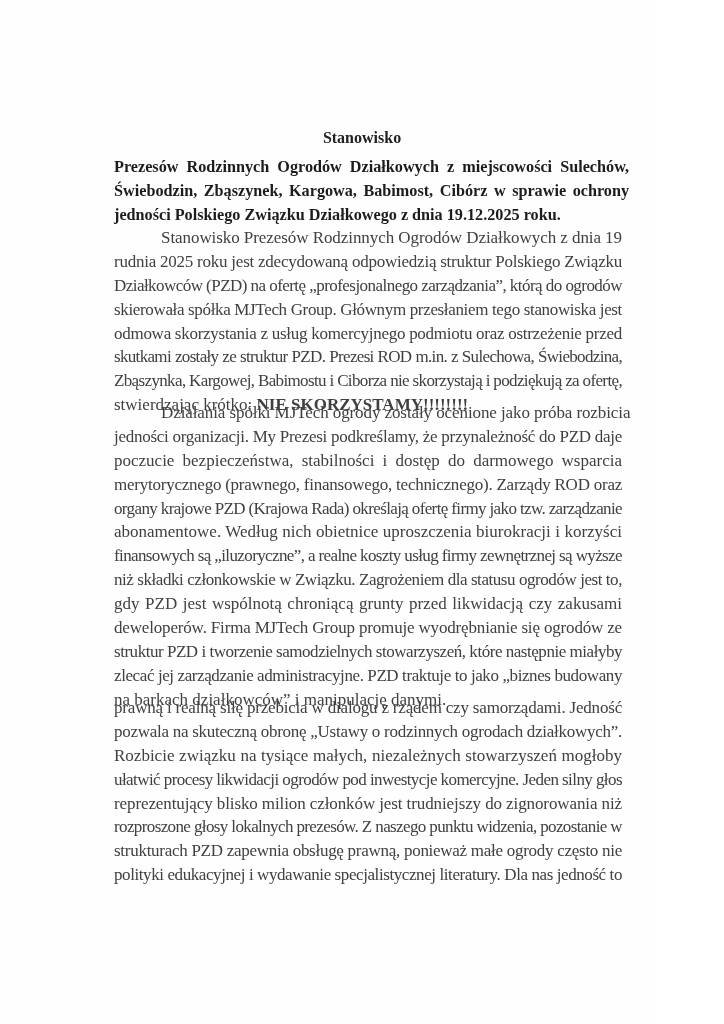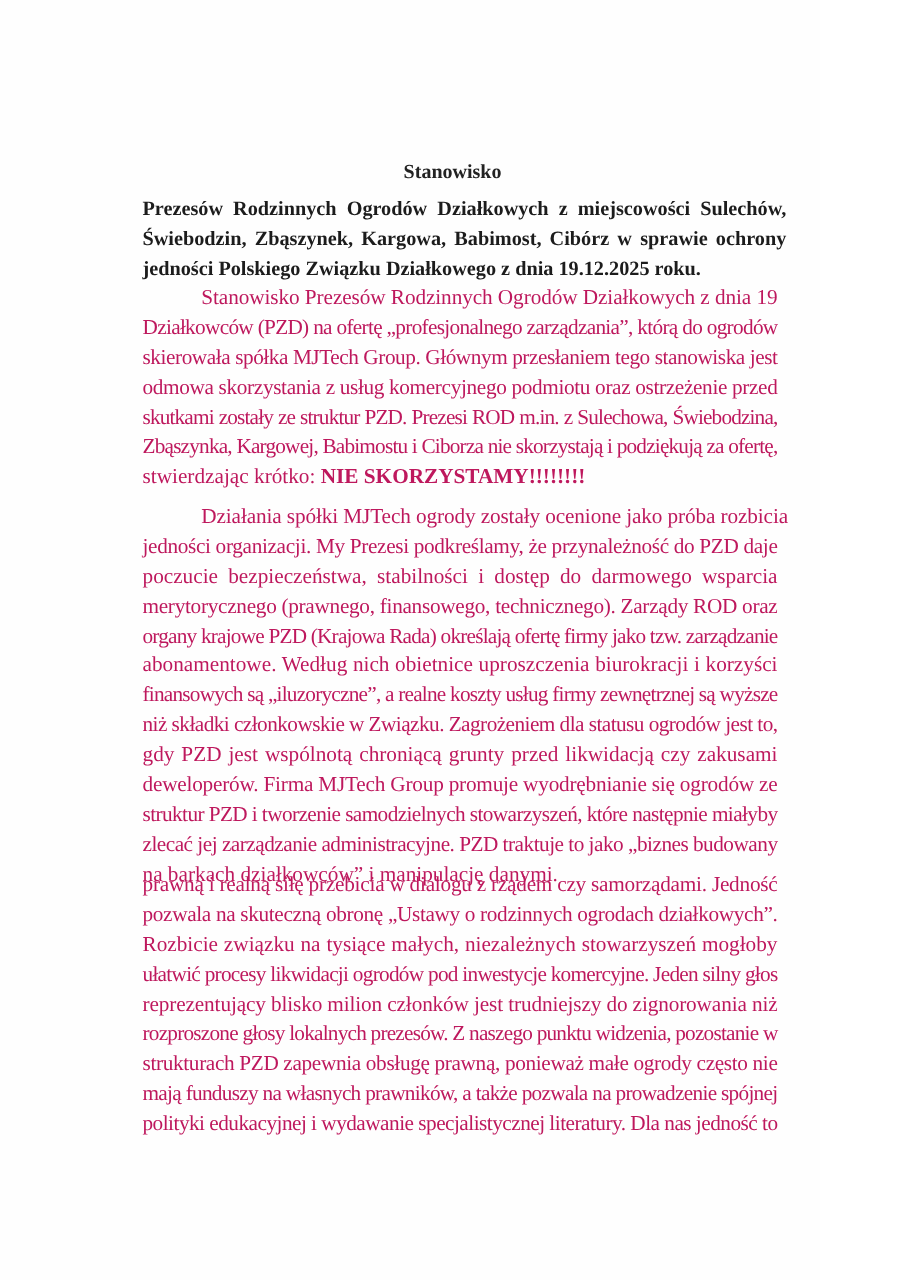--- a/index.html
+++ b/index.html
@@ -15,21 +15,21 @@
     text-align: center; font-weight: bold; font-size: 16px;
     color: #222;
   }
   .subtitle {
     position: absolute; top: 157px; left: 114px; width: 515px;
     font-weight: bold; font-size: 16.2px; line-height: 20.5px; color: #1c1c1c;
   }
   .subtitle .ln { display: block; white-space: nowrap; }
   .body {
     position: absolute; left: 114px; width: 508px;
-    font-size: 17px; line-height: 23.9px; color: #be185d;
+    font-size: 17px; line-height: 23.9px; color: #404040;
   }
   .ln {
     display: block; white-space: nowrap;
     text-align: justify; text-align-last: justify;
     height: 23.9px; overflow: visible;
   }
   .ln.last { text-align-last: left; }
   .ln.indent { padding-left: 47px; }
   .p1 { top: 226px; }
   .p2 { top: 401px; }
@@ -44,20 +44,21 @@
   <div class="title">Stanowisko</div>
 
   <div class="subtitle">
     <span class="ln" style="white-space: nowrap; word-spacing: 0px;">Prezesów Rodzinnych Ogrodów Działkowych z miejscowości Sulechów,</span>
     <span class="ln" style="white-space: nowrap; word-spacing: 0px;">Świebodzin, Zbąszynek, Kargowa, Babimost, Cibórz w sprawie ochrony</span>
     <span class="ln last" style="white-space: nowrap;">jedności Polskiego Związku Działkowego z dnia 19.12.2025 roku.</span>
   </div>
 
   <div class="body p1">
     <span class="ln indent" style="white-space: nowrap; letter-spacing: -0.0677083px;">Stanowisko Prezesów Rodzinnych Ogrodów Działkowych z dnia 19</span>
+    <span class="ln" style="white-space: nowrap; letter-spacing: -0.235894px;">rudnia 2025 roku jest zdecydowaną odpowiedzią struktur Polskiego Związku</span>
     <span class="ln" style="white-space: nowrap; letter-spacing: -0.54625px;">Działkowców (PZD) na ofertę „profesjonalnego zarządzania”, którą do ogrodów</span>
     <span class="ln" style="white-space: nowrap; letter-spacing: -0.344184px;">skierowała spółka MJTech Group. Głównym przesłaniem tego stanowiska jest</span>
     <span class="ln" style="white-space: nowrap; letter-spacing: -0.27474px;">odmowa skorzystania z usług komercyjnego podmiotu oraz ostrzeżenie przed</span>
     <span class="ln" style="white-space: nowrap; letter-spacing: -0.668628px;">skutkami zostały ze struktur PZD. Prezesi ROD m.in. z Sulechowa, Świebodzina,</span>
     <span class="ln" style="white-space: nowrap; letter-spacing: -0.638672px;">Zbąszynka, Kargowej, Babimostu i Ciborza nie skorzystają i podziękują za ofertę,</span>
     <span class="ln last" style="white-space: nowrap;"><span>stwierdzając krótko: </span><span class="strong">NIE SKORZYSTAMY!!!!!!!!</span></span>
   </div>
 
   <div class="body p2">
     <span class="ln indent" style="white-space: nowrap; letter-spacing: -0.0925663px;">Działania spółki MJTech ogrody zostały ocenione jako próba rozbicia</span>
@@ -76,17 +77,16 @@
   </div>
 
   <div class="body p3">
     <span class="ln" style="white-space: nowrap; letter-spacing: -0.189823px;">prawną i realną siłę przebicia w dialogu z rządem czy samorządami. Jedność</span>
     <span class="ln" style="white-space: nowrap; letter-spacing: -0.271567px;">pozwala na skuteczną obronę „Ustawy o rodzinnych ogrodach działkowych”.</span>
     <span class="ln" style="white-space: nowrap; word-spacing: 0px;">Rozbicie związku na tysiące małych, niezależnych stowarzyszeń mogłoby</span>
     <span class="ln" style="white-space: nowrap; letter-spacing: -0.569111px;">ułatwić procesy likwidacji ogrodów pod inwestycje komercyjne. Jeden silny głos</span>
     <span class="ln" style="white-space: nowrap; letter-spacing: -0.101774px;">reprezentujący blisko milion członków jest trudniejszy do zignorowania niż</span>
     <span class="ln" style="white-space: nowrap; letter-spacing: -0.61668px;">rozproszone głosy lokalnych prezesów. Z naszego punktu widzenia, pozostanie w</span>
     <span class="ln" style="white-space: nowrap; letter-spacing: -0.274523px;">strukturach PZD zapewnia obsługę prawną, ponieważ małe ogrody często nie</span>
-    <span class="ln" style="white-space: nowrap; letter-spacing: -0.557083px;">mają funduszy na własnych prawników, a także pozwala na prowadzenie spójnej</span>
     <span class="ln" style="white-space: nowrap; letter-spacing: -0.410547px;">polityki edukacyjnej i wydawanie specjalistycznej literatury. Dla nas jedność to</span>
   </div>
 
 </div>
 
 </body></html>

